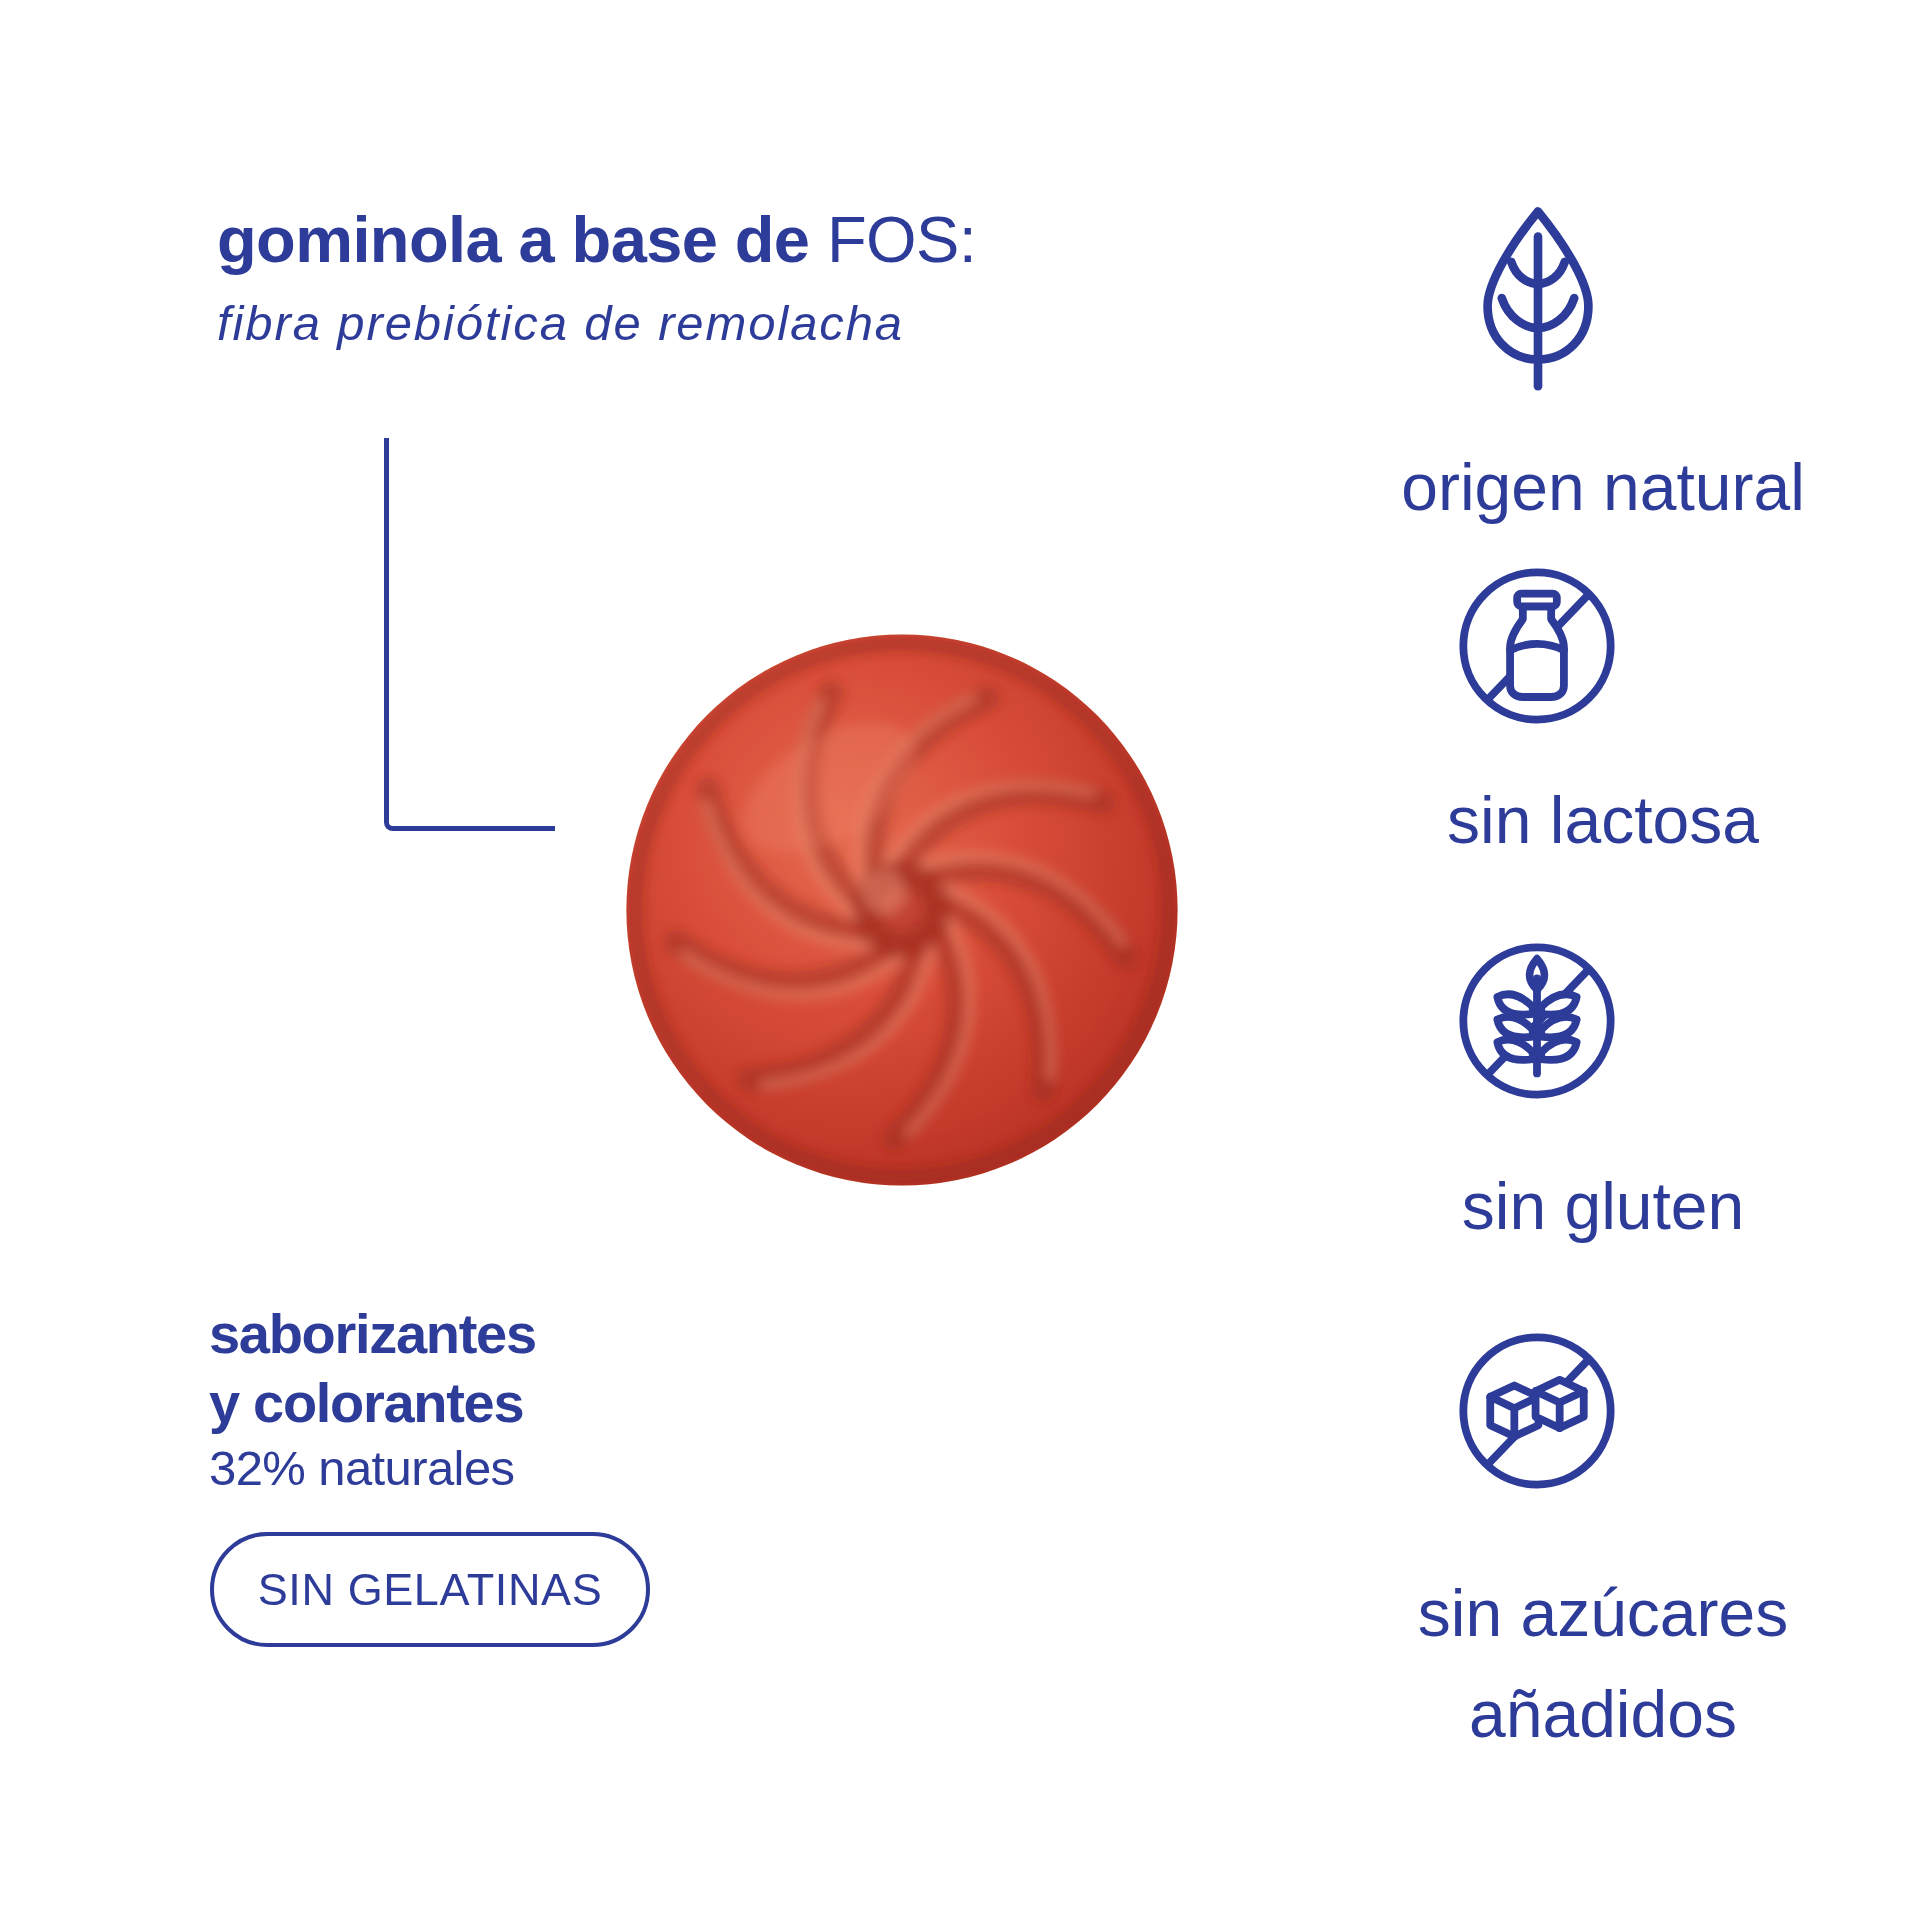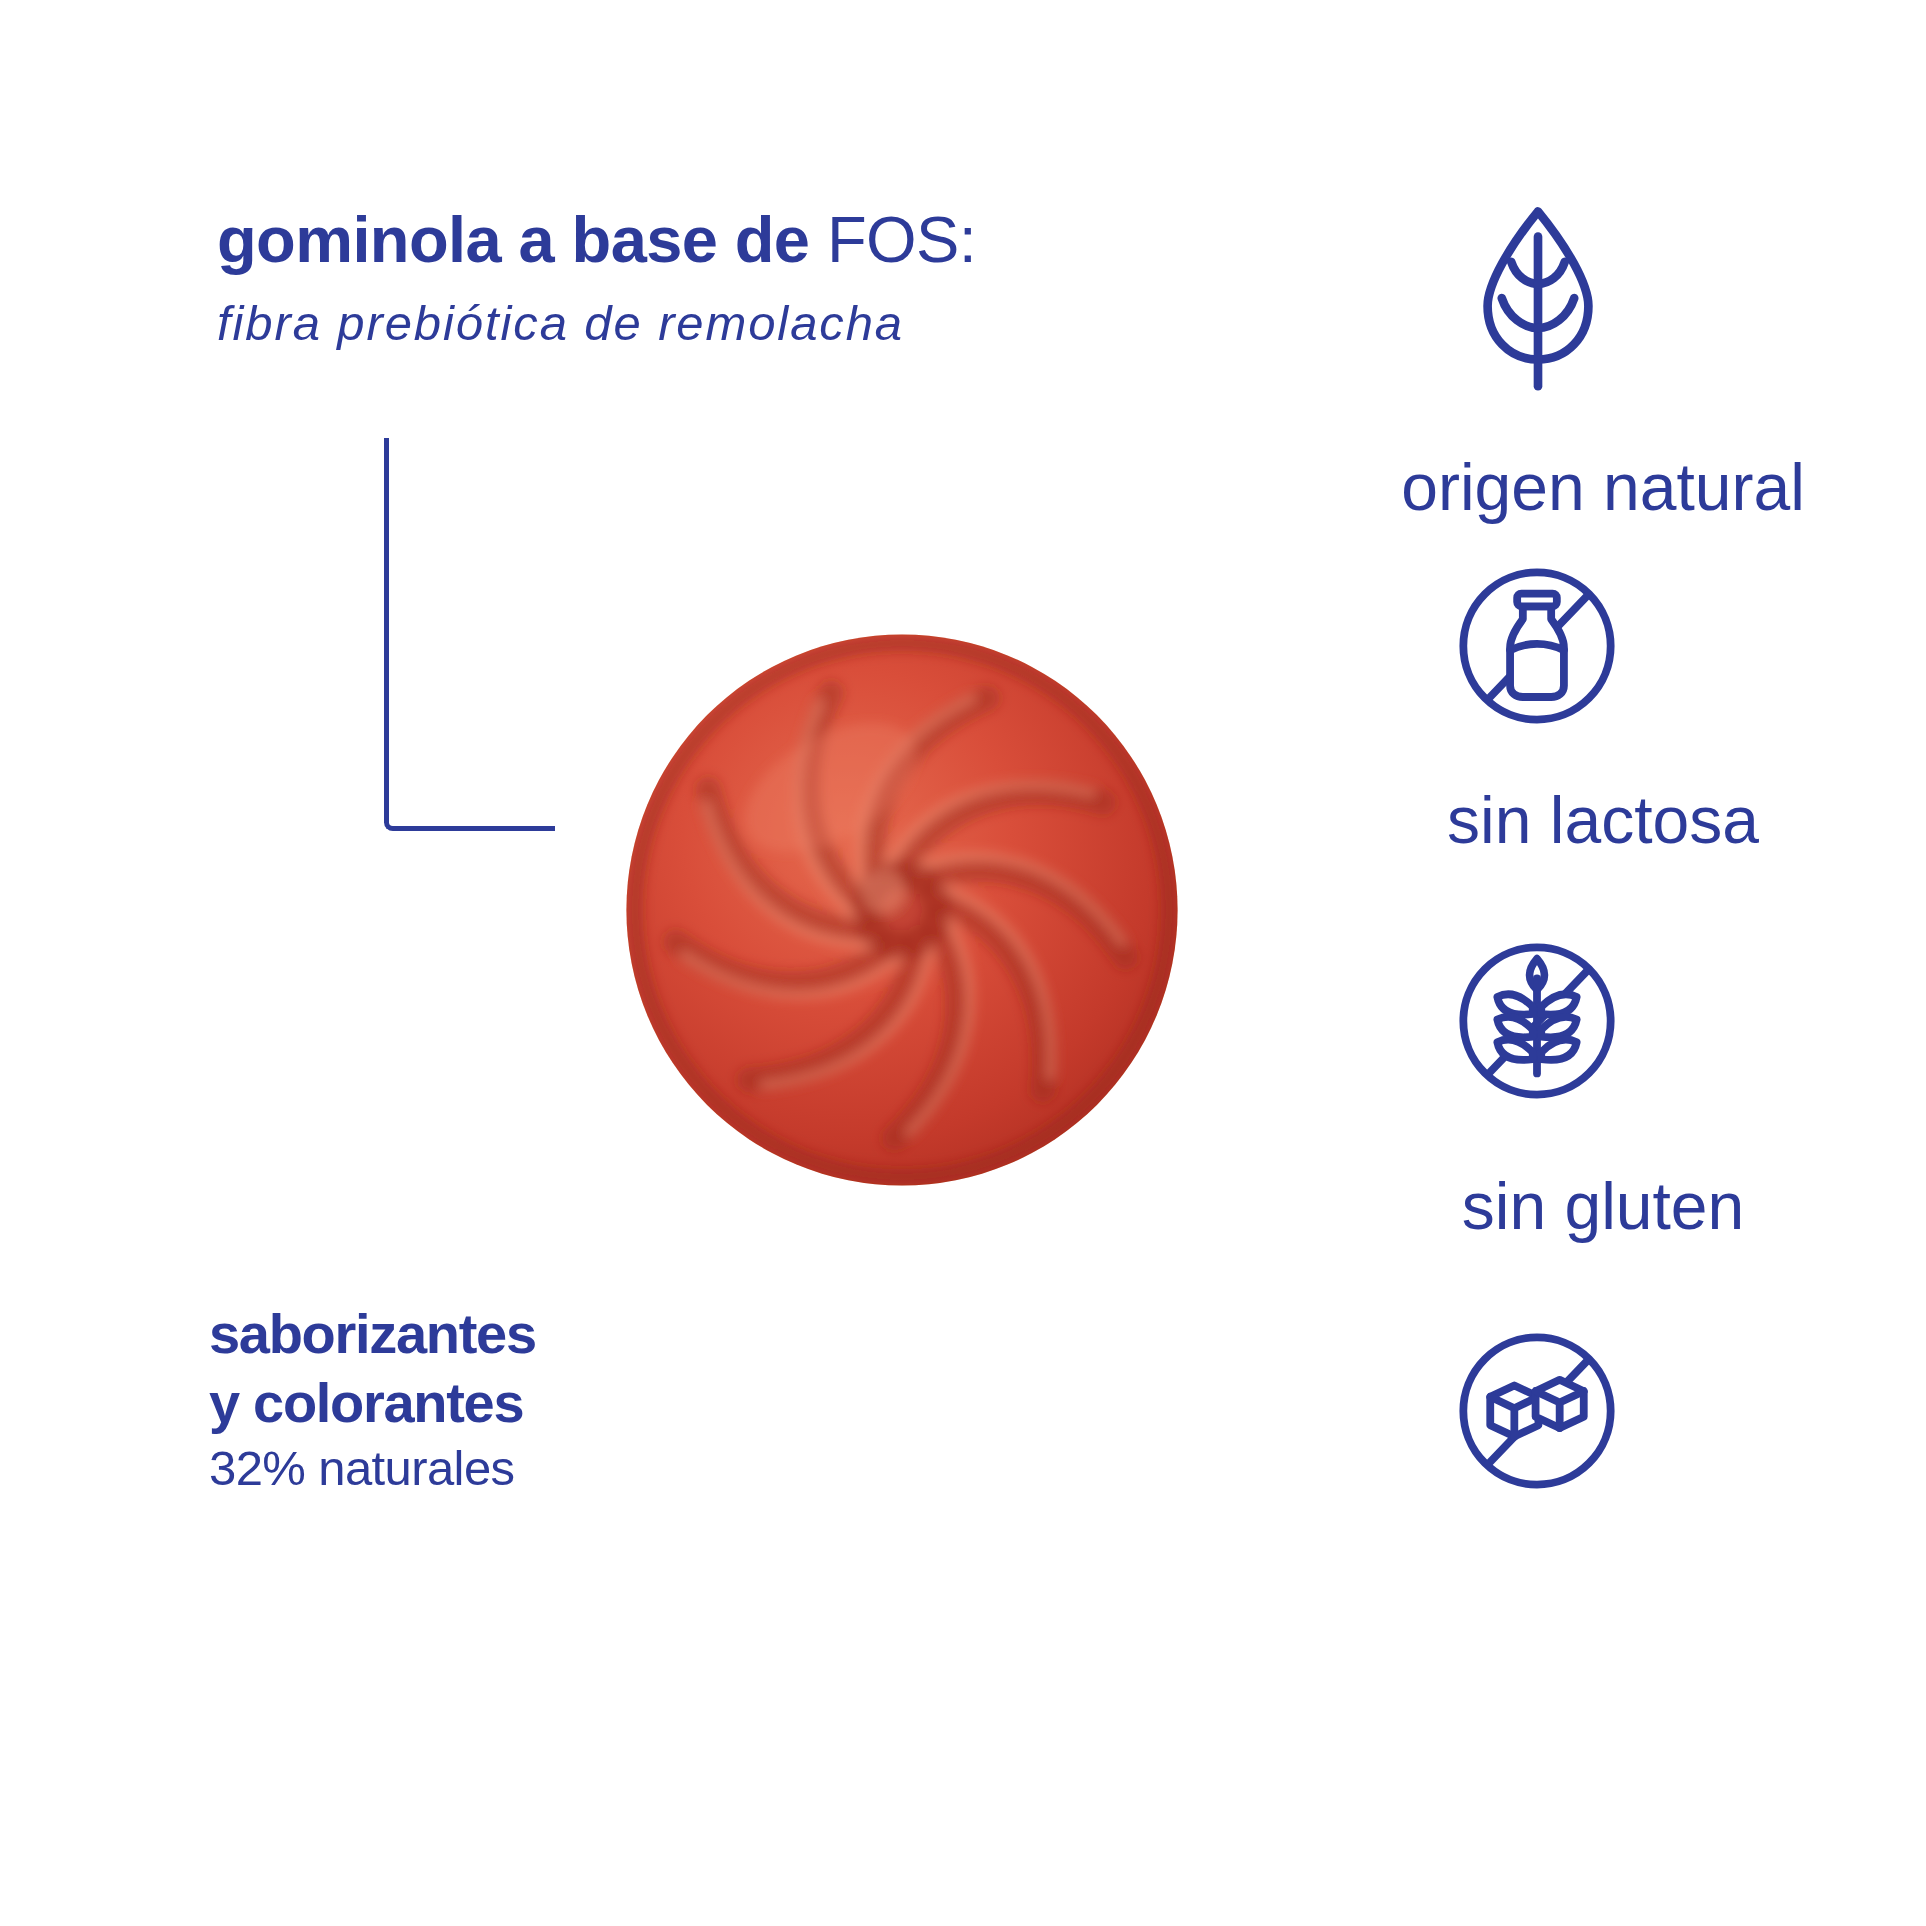--- a/index.html
+++ b/index.html
@@ -179,20 +179,24 @@
   <div class="abs feat-icon icon-sugar">
     <svg width="170" height="170" viewBox="0 0 120 120">
       <circle class="stroke" cx="60" cy="60" r="52"></circle>
       <path class="stroke" d="M96 24 L26 97"></path>
       <path class="stroke wfill" d="M44 42 L61 50 L61 70 L44 78 L27 70 L27 50 Z"></path>
       <path class="stroke" d="M27 50 L44 58 L61 50 M44 58 L44 78"></path>
       <path class="stroke wfill" d="M76 38 L93 46 L93 64 L76 72 L59 64 L59 46 Z"></path>
       <path class="stroke" d="M59 46 L76 54 L93 46 M76 54 L76 72"></path>
     </svg>
   </div>
+  <div class="abs feat-label label-sugar">sin azúcares añadidos</div>
 
   <div class="abs claim claim1">saborizantes</div>
   <div class="abs claim claim2">y colorantes</div>
   <div class="abs claim claim3">32% naturales</div>
 
+  <div class="abs badge">
+    <span>SIN GELATINAS</span>
+  </div>
 
 </div>
 
 
 </body></html>

